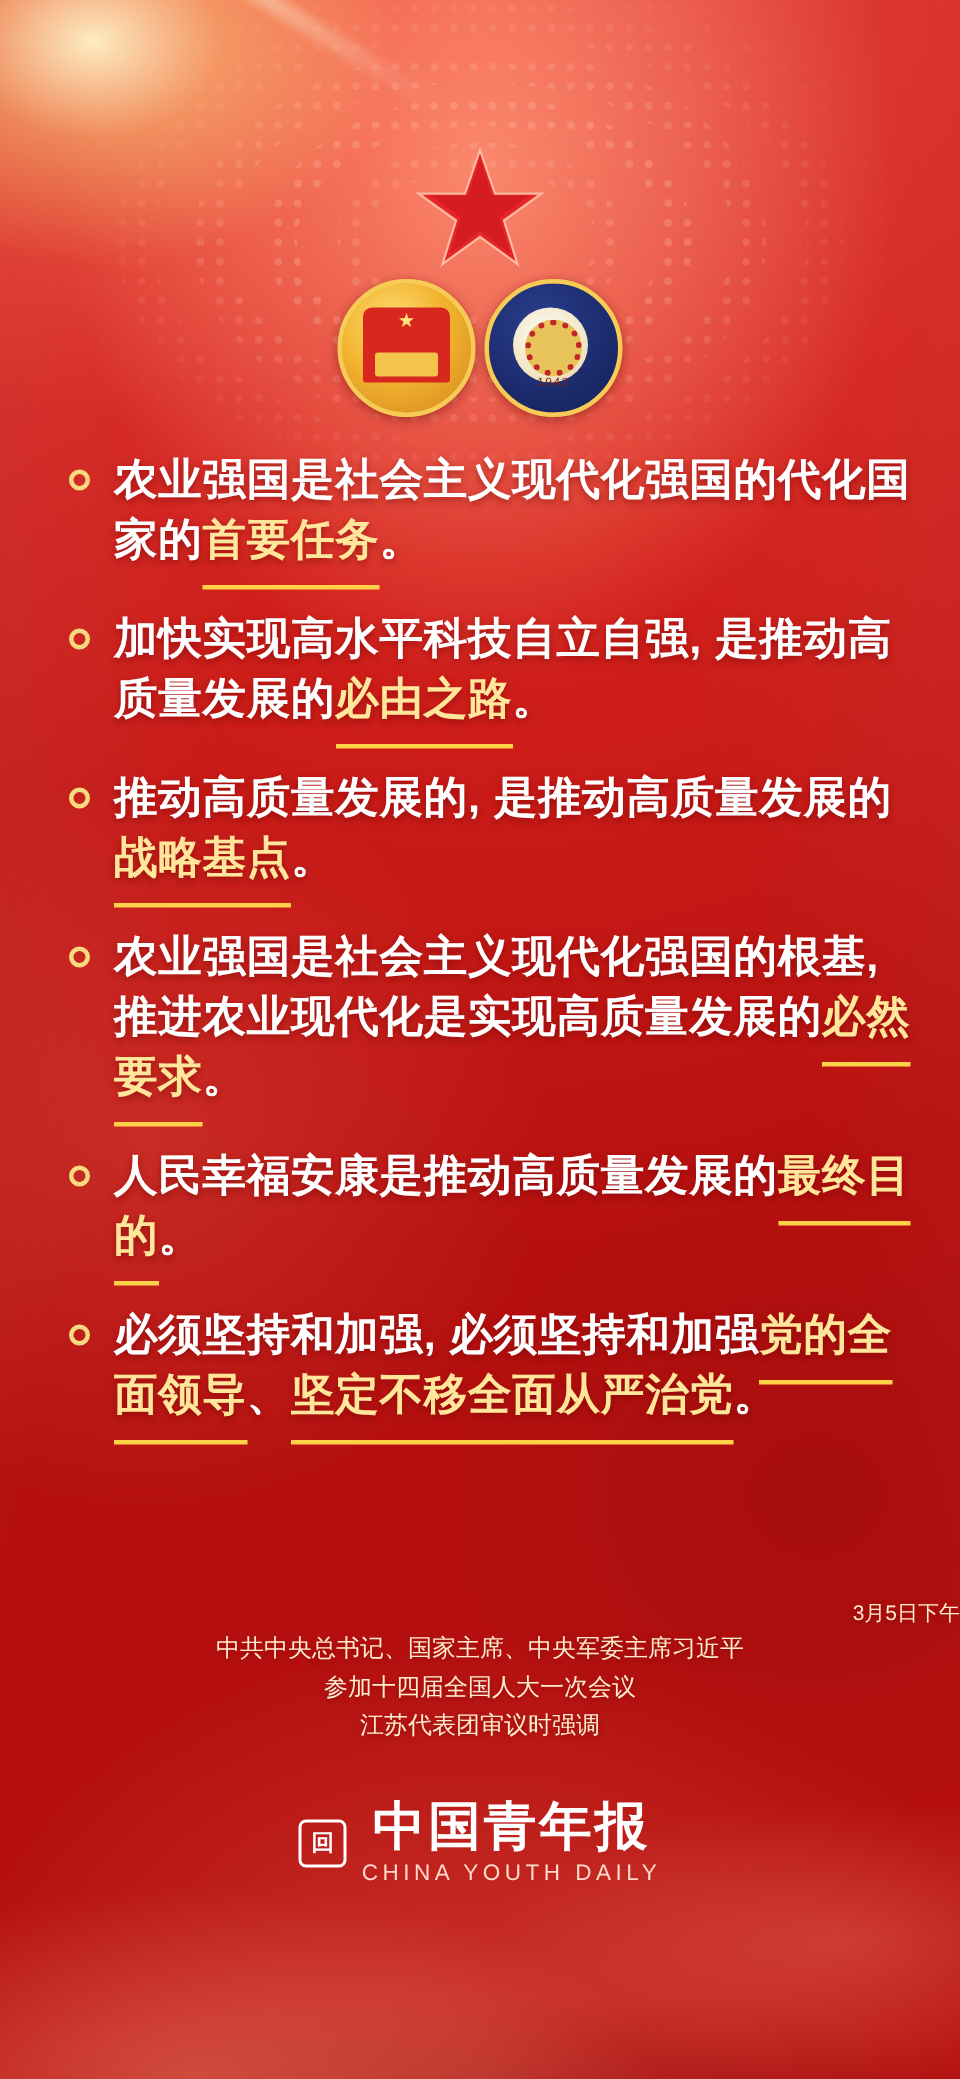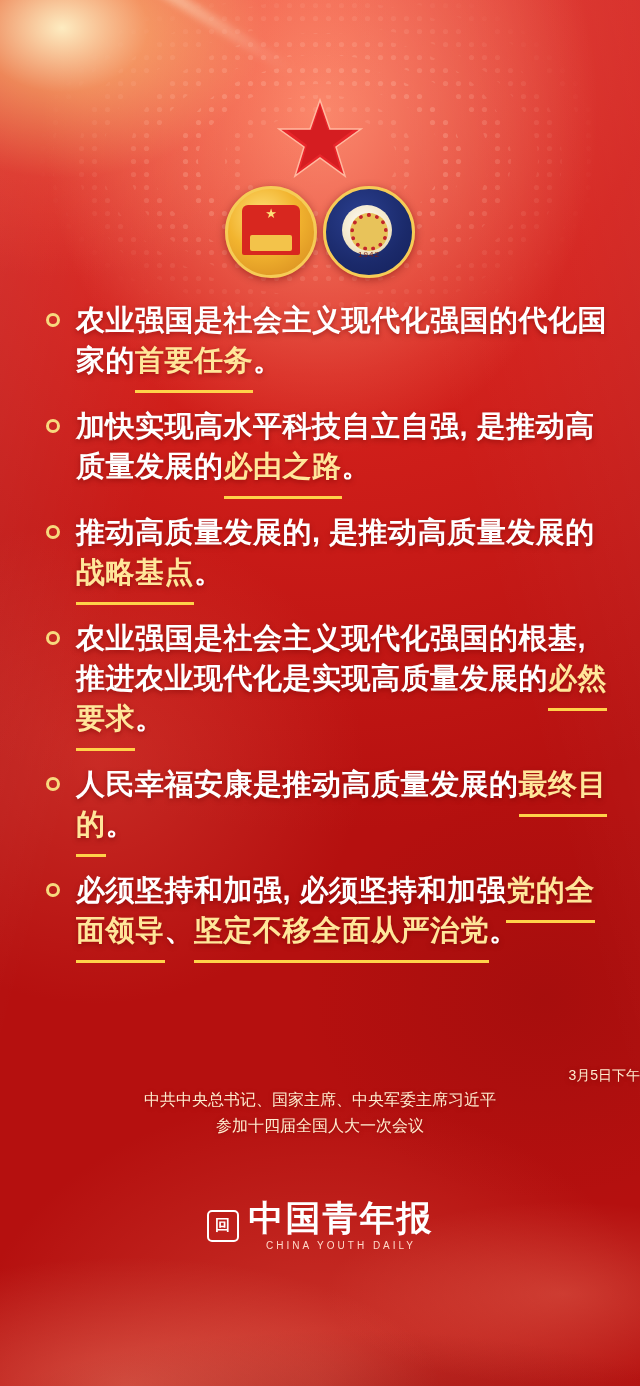--- a/index.html
+++ b/index.html
@@ -215,21 +215,21 @@
   }
   .logo-text {
     color: #ffffff;
     font-size: 35px;
     font-weight: bold;
     letter-spacing: 2px;
     line-height: 1;
   }
   .logo-sub {
     color: #ffd9c9;
-    font-size: 10px;
+    font-size: 15px;
     letter-spacing: 3px;
     margin-top: 5px;
   }
   .logo-col { display: flex; flex-direction: column; align-items: center; }
 
   .bottom-fabric {
     position: absolute;
     left: 0; right: 0; bottom: 0;
     height: 330px;
     pointer-events: none;
@@ -336,20 +336,21 @@
     </div>
 
   </div>
 
   <div class="bottom-fabric"></div>
 
   <div class="footer-note">
     <div class="l1">3月5日下午</div>
     <div>中共中央总书记、国家主席、中央军委主席习近平</div>
     <div>参加十四届全国人大一次会议</div>
+    <div>江苏代表团审议时强调</div>
   </div>
 
   <div class="logo">
     <div class="logo-mark">回</div>
     <div class="logo-col">
       <div class="logo-text">中国青年报</div>
       <div class="logo-sub">CHINA YOUTH DAILY</div>
     </div>
   </div>
 

